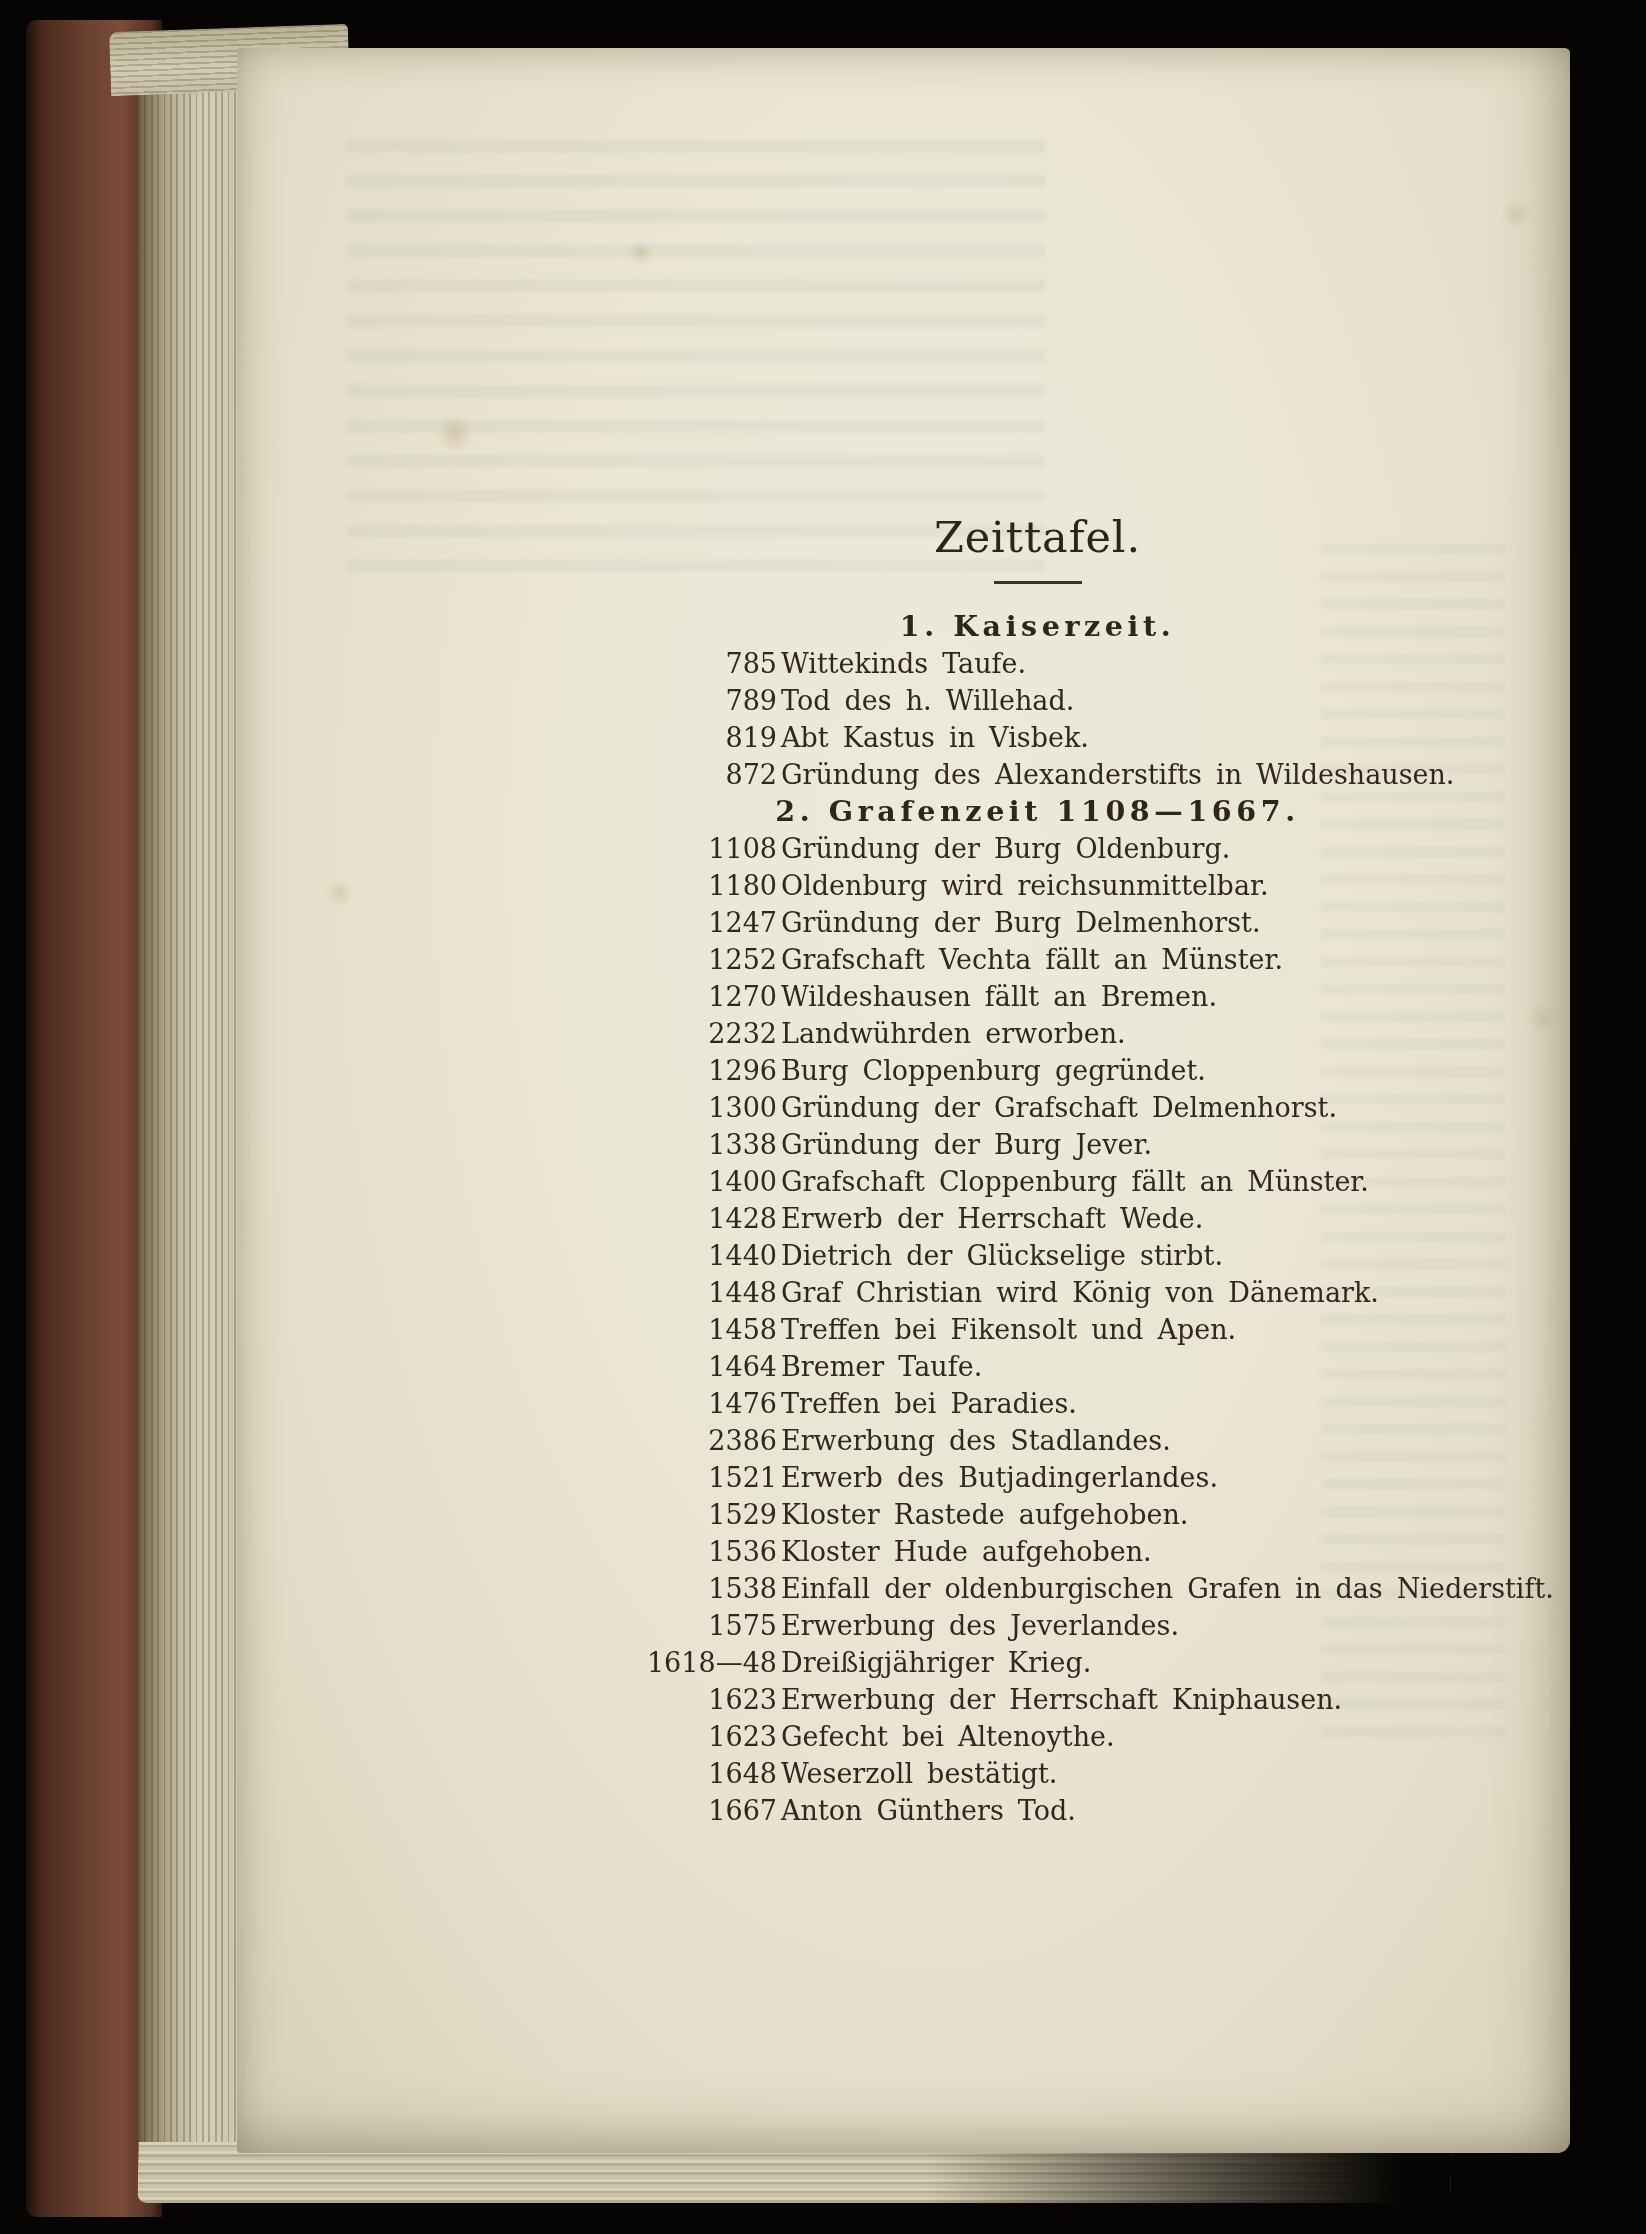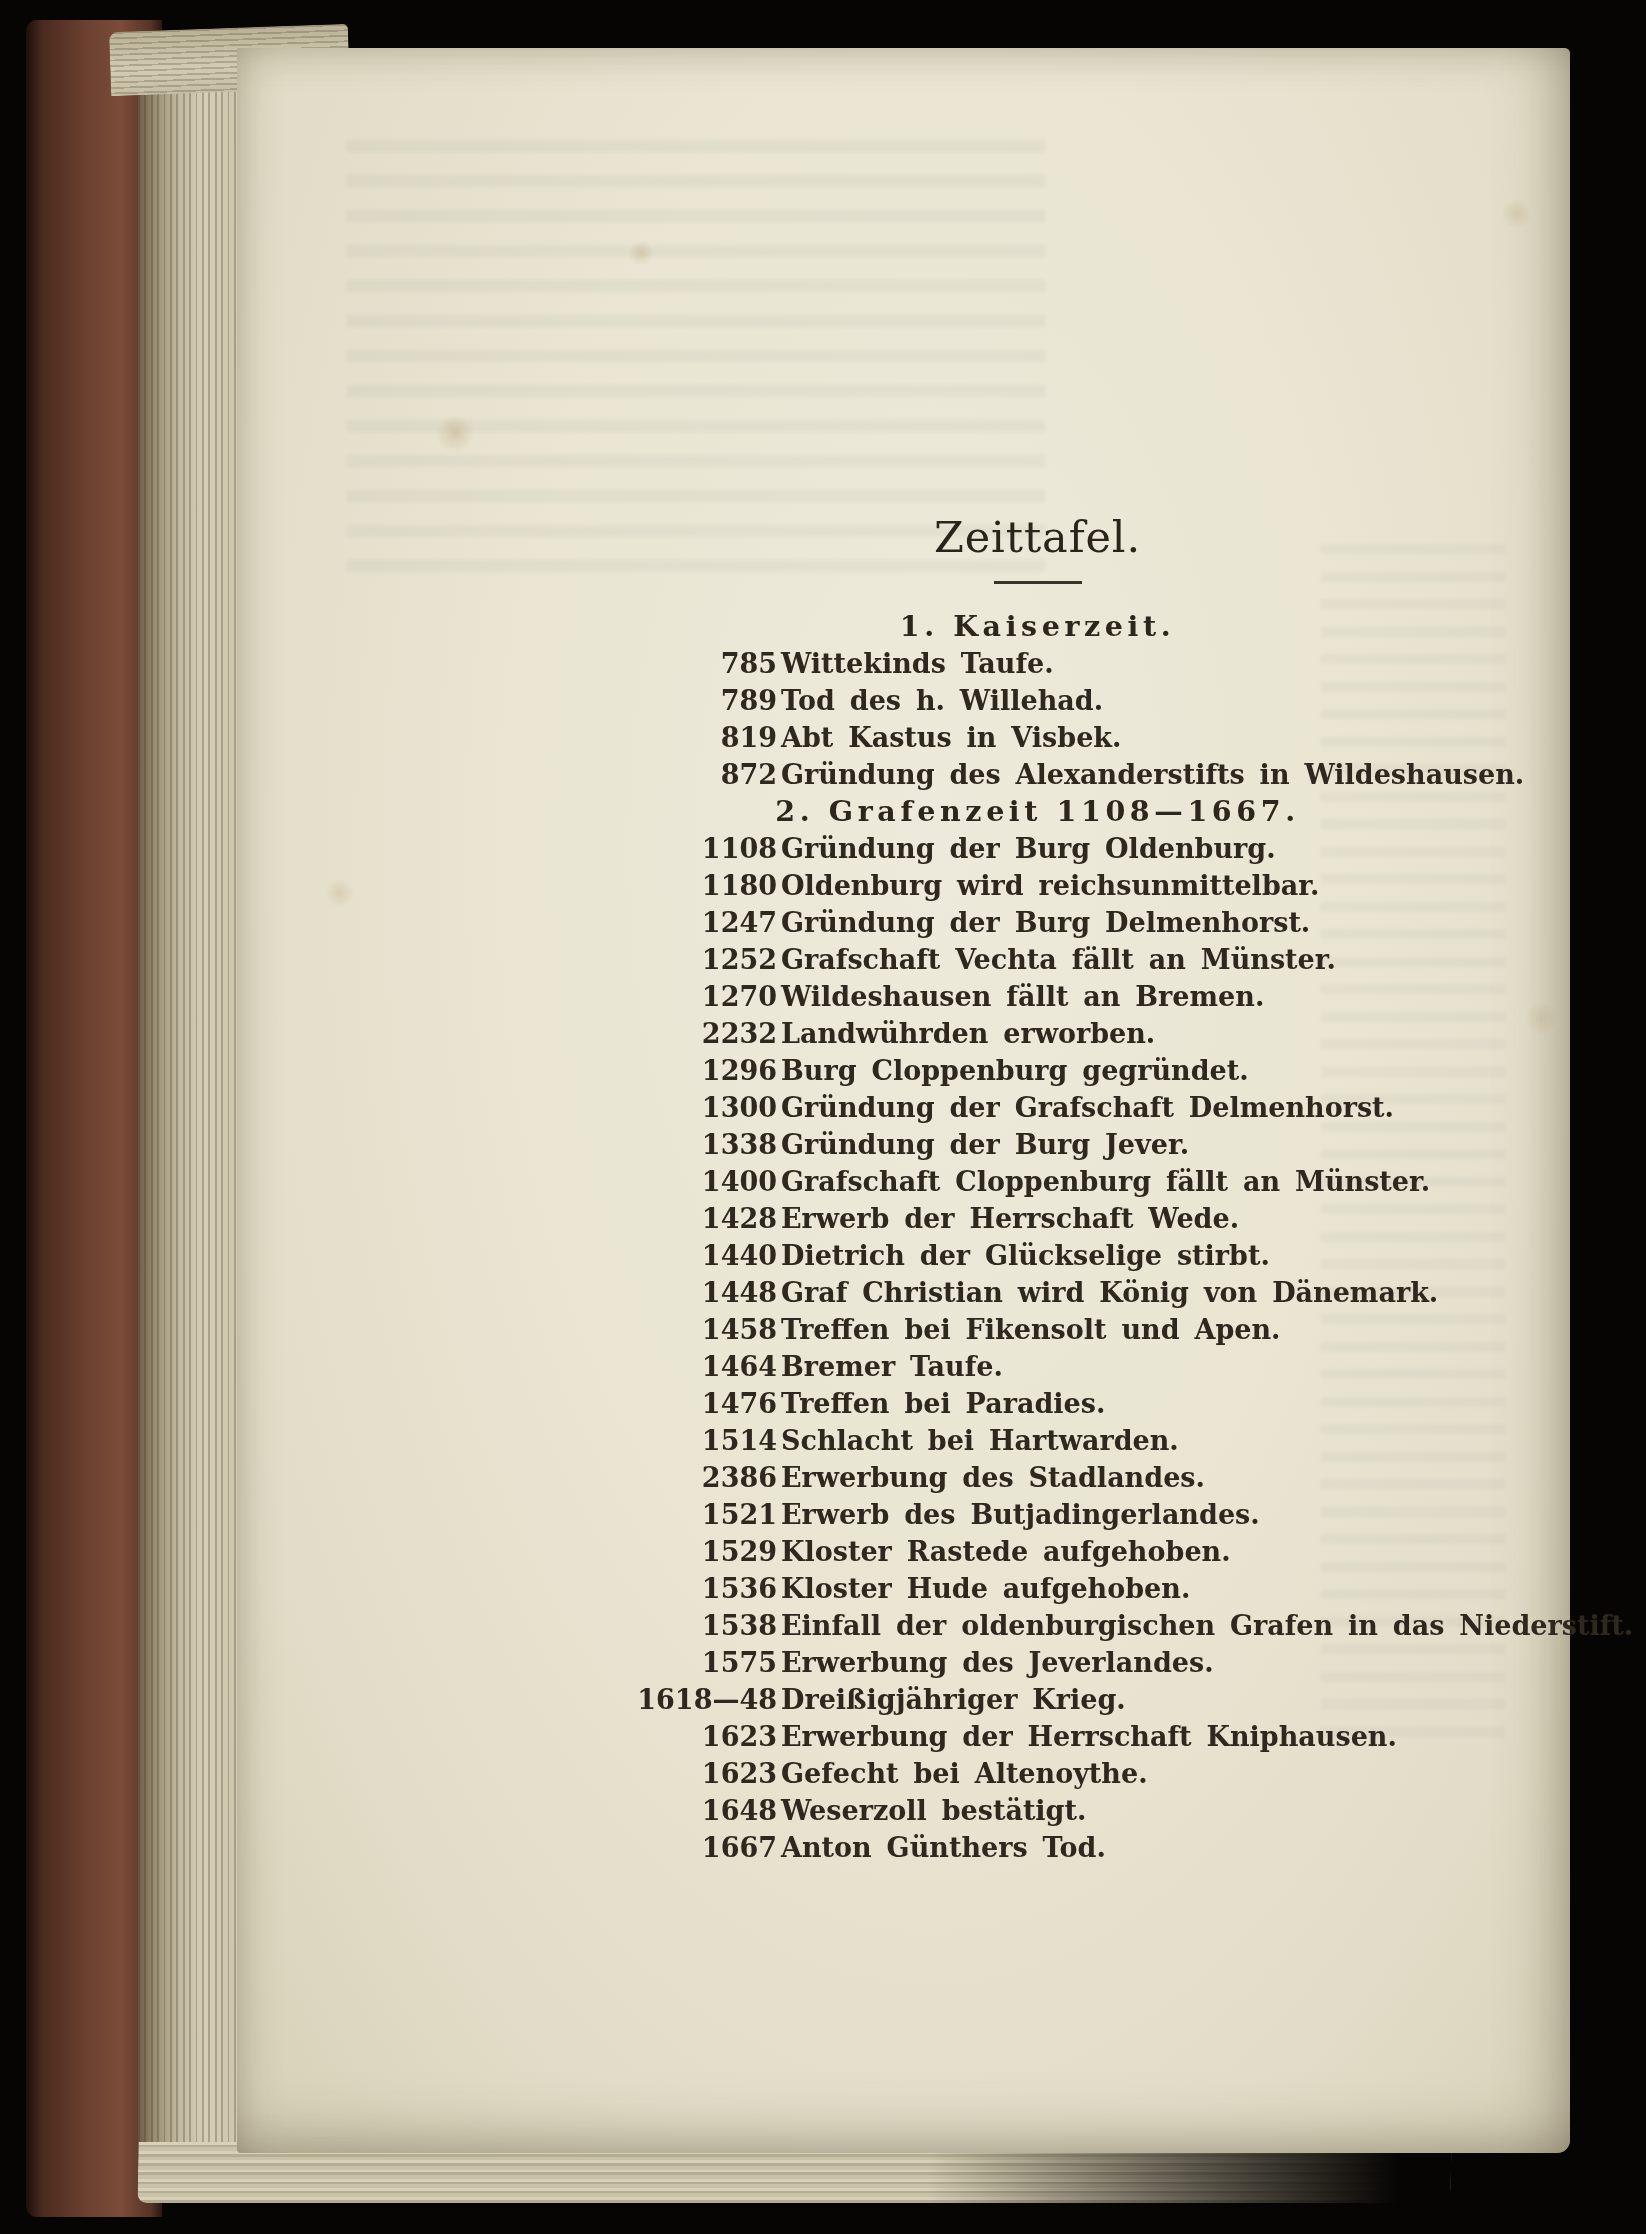--- a/index.html
+++ b/index.html
@@ -67,21 +67,21 @@
   .content{position:absolute;left:312px;top:464px;width:977px;color:#2e271e;}
   .title{
     font-size:43px;font-weight:400;line-height:51px;text-align:center;
     letter-spacing:0.9px;color:#2a241b;
   }
   .rule{width:88px;height:2.8px;background:#3a332a;margin:18.4px auto 24px auto;}
   .heading{
     font-size:28.5px;font-weight:700;line-height:37px;
     letter-spacing:4.6px;color:#2d261d;white-space:nowrap;text-align:center;
   }
-  .entry{display:flex;line-height:37px;font-size:27px;font-weight:700;color:#2f281f;word-spacing:5.5px;}
+  .entry{display:flex;line-height:37px;font-size:27px;font-weight:400;color:#2f281f;word-spacing:5.5px;}
   .year{width:228px;text-align:right;flex:none;}
   .event{margin-left:4px;white-space:nowrap;}
 </style>
 </head>
 <body>
 
 <div class="spine"></div>
 <div class="edge-left"></div>
 <div class="edge-top"></div>
 <div class="edge-bottom"></div>
@@ -200,24 +200,20 @@
   <div class="entry">
     <span class="year">1464</span>
     <span class="event">Bremer Taufe.</span>
   </div>
 
   <div class="entry">
     <span class="year">1476</span>
     <span class="event">Treffen bei Paradies.</span>
   </div>
 
-  <div class="entry">
-    <span class="year">1514</span>
-    <span class="event">Schlacht bei Hartwarden.</span>
-  </div>
 
   <div class="entry">
     <span class="year">2386</span>
     <span class="event">Erwerbung des Stadlandes.</span>
   </div>
 
   <div class="entry">
     <span class="year">1521</span>
     <span class="event">Erwerb des Butjadingerlandes.</span>
   </div>

